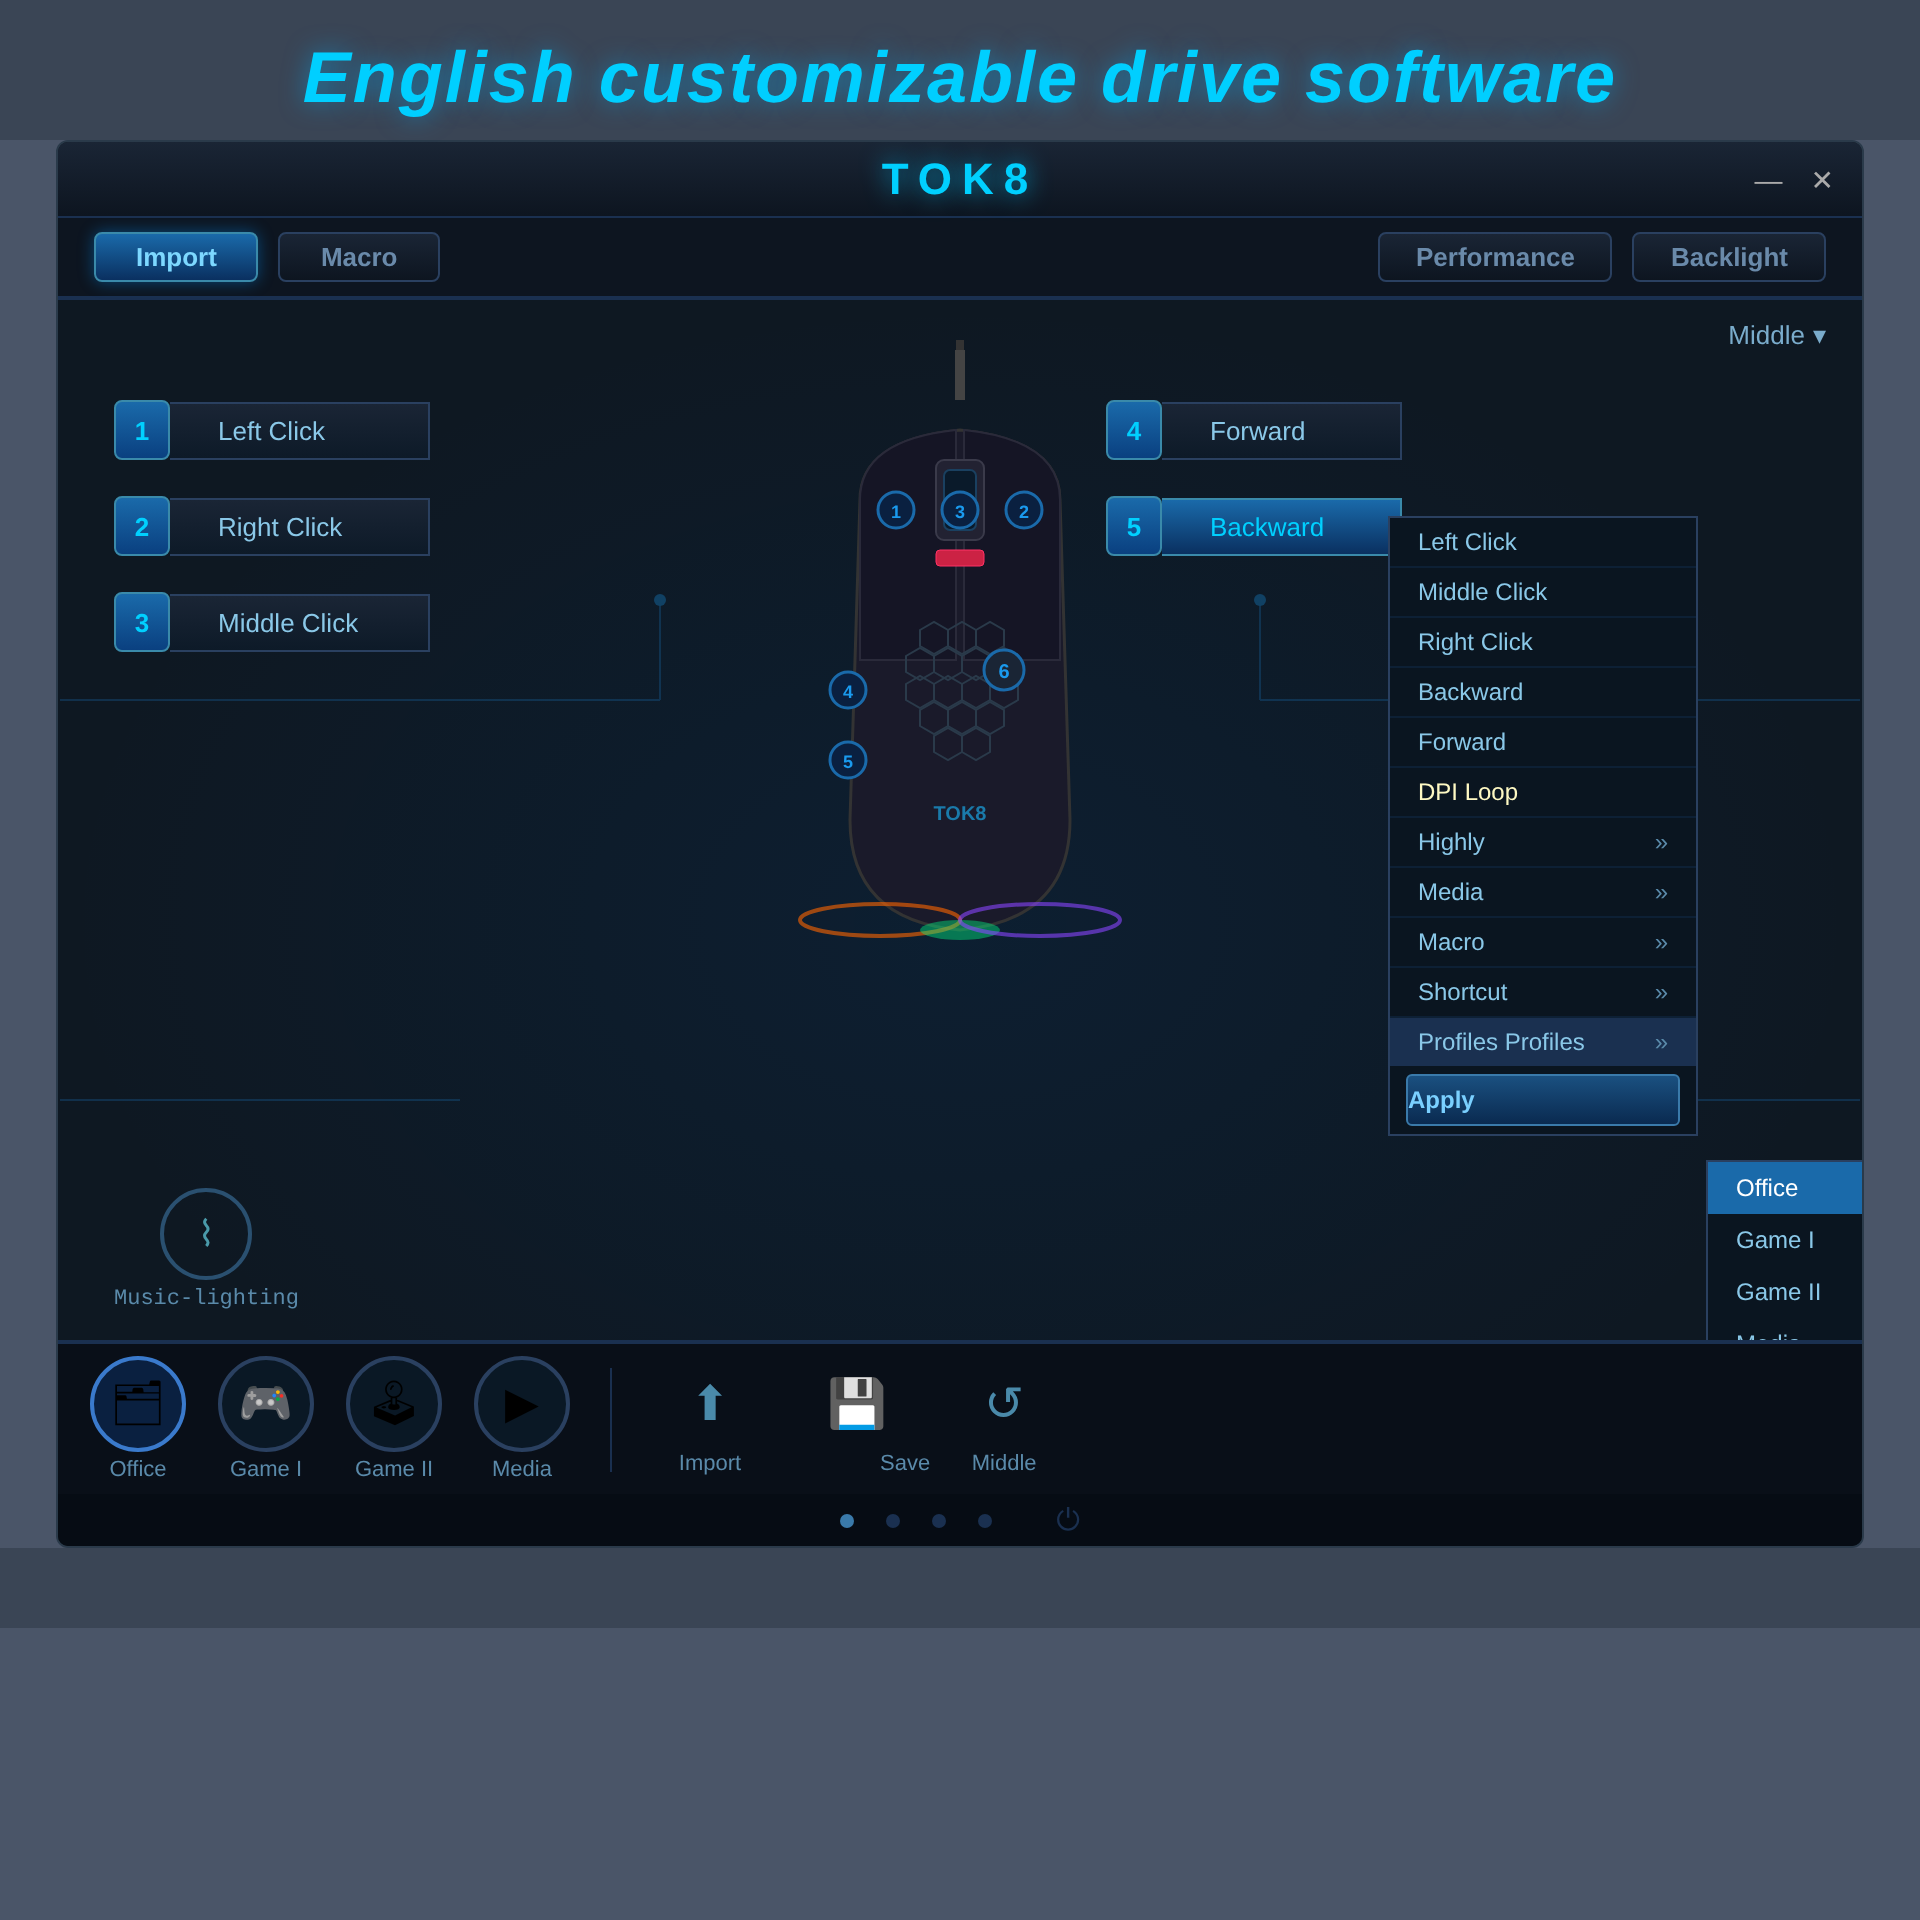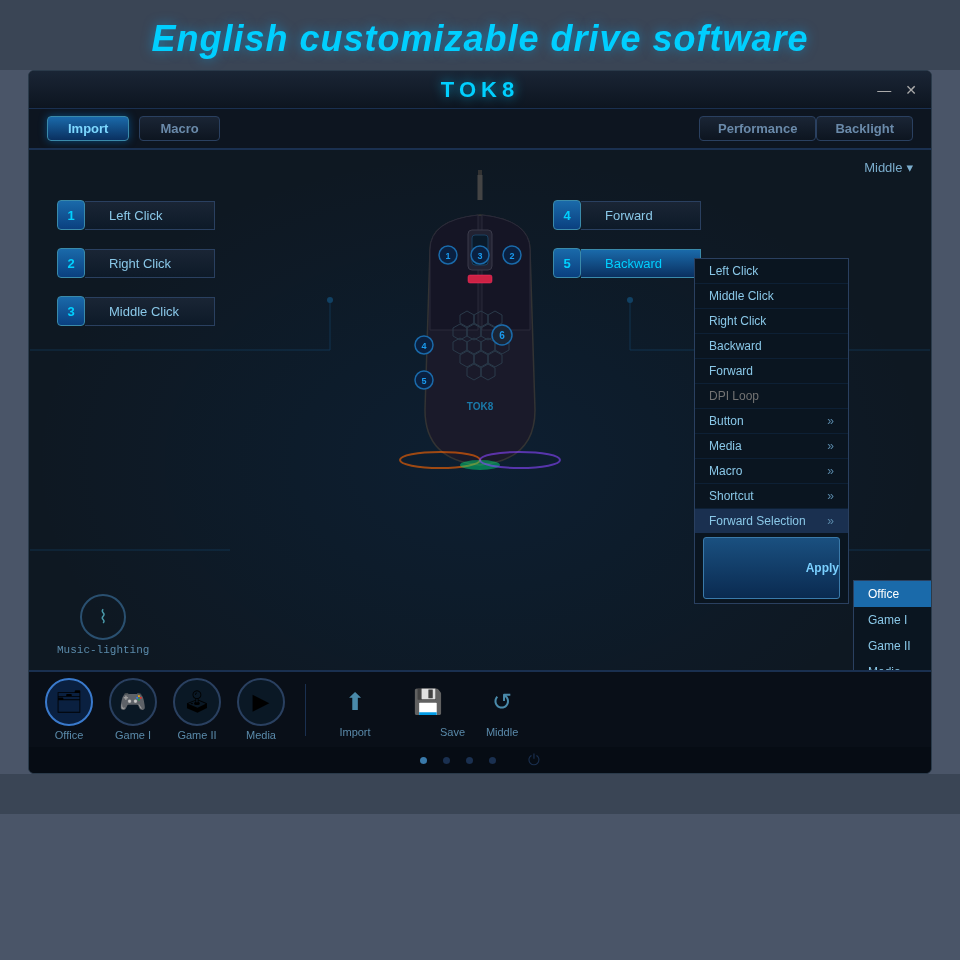--- a/index.html
+++ b/index.html
@@ -29,21 +29,21 @@
     </div>
   </div>
 
   <div style="background:#0d1520;padding:7px 18px;display:flex;align-items:center;border-bottom:2px solid #1a3050;">
     <div style="padding:4px 20px;border-radius:4px;font-size:13px;font-weight:bold;cursor:pointer;background:linear-gradient(180deg,#1a6aaa,#0a3060);color:#7dd8ff;border:1px solid #3a8aaa;box-shadow:0 0 8px rgba(0,150,255,0.4);">
       <span>Import</span>
     </div>
     <div style="margin-left:10px;padding:4px 20px;border-radius:4px;font-size:13px;font-weight:bold;cursor:pointer;background:linear-gradient(180deg,#1a2535,#0d1520);color:#6a8aaa;border:1px solid #2a4060;">
       <span>Macro</span>
     </div>
-    <div style="margin-left:auto;display:flex;">
+    <div style="margin-left:auto;display:flex;gap:10px;">
       <div style="padding:4px 18px;border-radius:4px;font-size:13px;font-weight:bold;cursor:pointer;background:linear-gradient(180deg,#1a2535,#0d1520);color:#6a8aaa;border:1px solid #2a4060;">
         <span>Performance</span>
       </div>
       <div style="padding:4px 18px;border-radius:4px;font-size:13px;font-weight:bold;cursor:pointer;background:linear-gradient(180deg,#1a2535,#0d1520);color:#6a8aaa;border:1px solid #2a4060;">
         <span>Backlight</span>
       </div>
     </div>
   </div>
 
   <div style="background:#0e1822;position:relative;height:520px;overflow:hidden;">
@@ -188,45 +188,45 @@
       </div>
       <div style="padding:5px 14px;font-size:12px;color:#8ac8e8;cursor:pointer;border-bottom:1px solid #0d2035;">
         <span>Right Click</span>
       </div>
       <div style="padding:5px 14px;font-size:12px;color:#8ac8e8;cursor:pointer;border-bottom:1px solid #0d2035;">
         <span>Backward</span>
       </div>
       <div style="padding:5px 14px;font-size:12px;color:#8ac8e8;cursor:pointer;border-bottom:1px solid #0d2035;">
         <span>Forward</span>
       </div>
-      <div style="padding:5px 14px;font-size:12px;color:#737373;cursor:pointer;border-bottom:1px solid #0d2035;">
+      <div style="padding:5px 14px;font-size:12px;color:#fef9c3;cursor:pointer;border-bottom:1px solid #0d2035;">
         <span>DPI Loop</span>
       </div>
       <div style="padding:5px 14px;font-size:12px;color:#8ac8e8;cursor:pointer;border-bottom:1px solid #0d2035;display:flex;justify-content:space-between;">
-        <span>Button</span>
+        <span>Highly</span>
         <span style="color:#5a8aaa;">»</span>
       </div>
       <div style="padding:5px 14px;font-size:12px;color:#8ac8e8;cursor:pointer;border-bottom:1px solid #0d2035;display:flex;justify-content:space-between;">
         <span>Media</span>
         <span style="color:#5a8aaa;">»</span>
       </div>
       <div style="padding:5px 14px;font-size:12px;color:#8ac8e8;cursor:pointer;border-bottom:1px solid #0d2035;display:flex;justify-content:space-between;">
         <span>Macro</span>
         <span style="color:#5a8aaa;">»</span>
       </div>
       <div style="padding:5px 14px;font-size:12px;color:#8ac8e8;cursor:pointer;border-bottom:1px solid #0d2035;display:flex;justify-content:space-between;">
         <span>Shortcut</span>
         <span style="color:#5a8aaa;">»</span>
       </div>
       <div style="padding:5px 14px;font-size:12px;color:#8ac8e8;cursor:pointer;background:#1a3050;display:flex;justify-content:space-between;">
-        <span>Forward Selection</span>
-        <span style="color:#5a8aaa;">»</span>
-      </div>
-
-      <div style="margin:4px 8px;padding:23px 0;text-align:right;background:linear-gradient(180deg,#1a5080,#0a2a50);color:#7ad0ff;font-size:12px;font-weight:bold;border:1px solid #3a7aaa;border-radius:3px;cursor:pointer;">
+        <span>Profiles Profiles</span>
+        <span style="color:#5a8aaa;">»</span>
+      </div>
+
+      <div style="margin:4px 8px;padding:5px 0;text-align:left;background:linear-gradient(180deg,#1a5080,#0a2a50);color:#7ad0ff;font-size:12px;font-weight:bold;border:1px solid #3a7aaa;border-radius:3px;cursor:pointer;">
         <span>Apply</span>
       </div>
     </div>
 
     <div style="position: absolute; right: -72px; top: 430px; background: rgb(10, 21, 32); border: 1px solid rgb(42, 64, 96); min-width: 150px; z-index: 12;">
       <div style="padding:6px 14px;font-size:12px;color:#fff;cursor:pointer;background:#1a6aaa;">
         <span>Office</span>
       </div>
       <div style="padding:6px 14px;font-size:12px;color:#8ac8e8;cursor:pointer;">
         <span>Game I</span>

